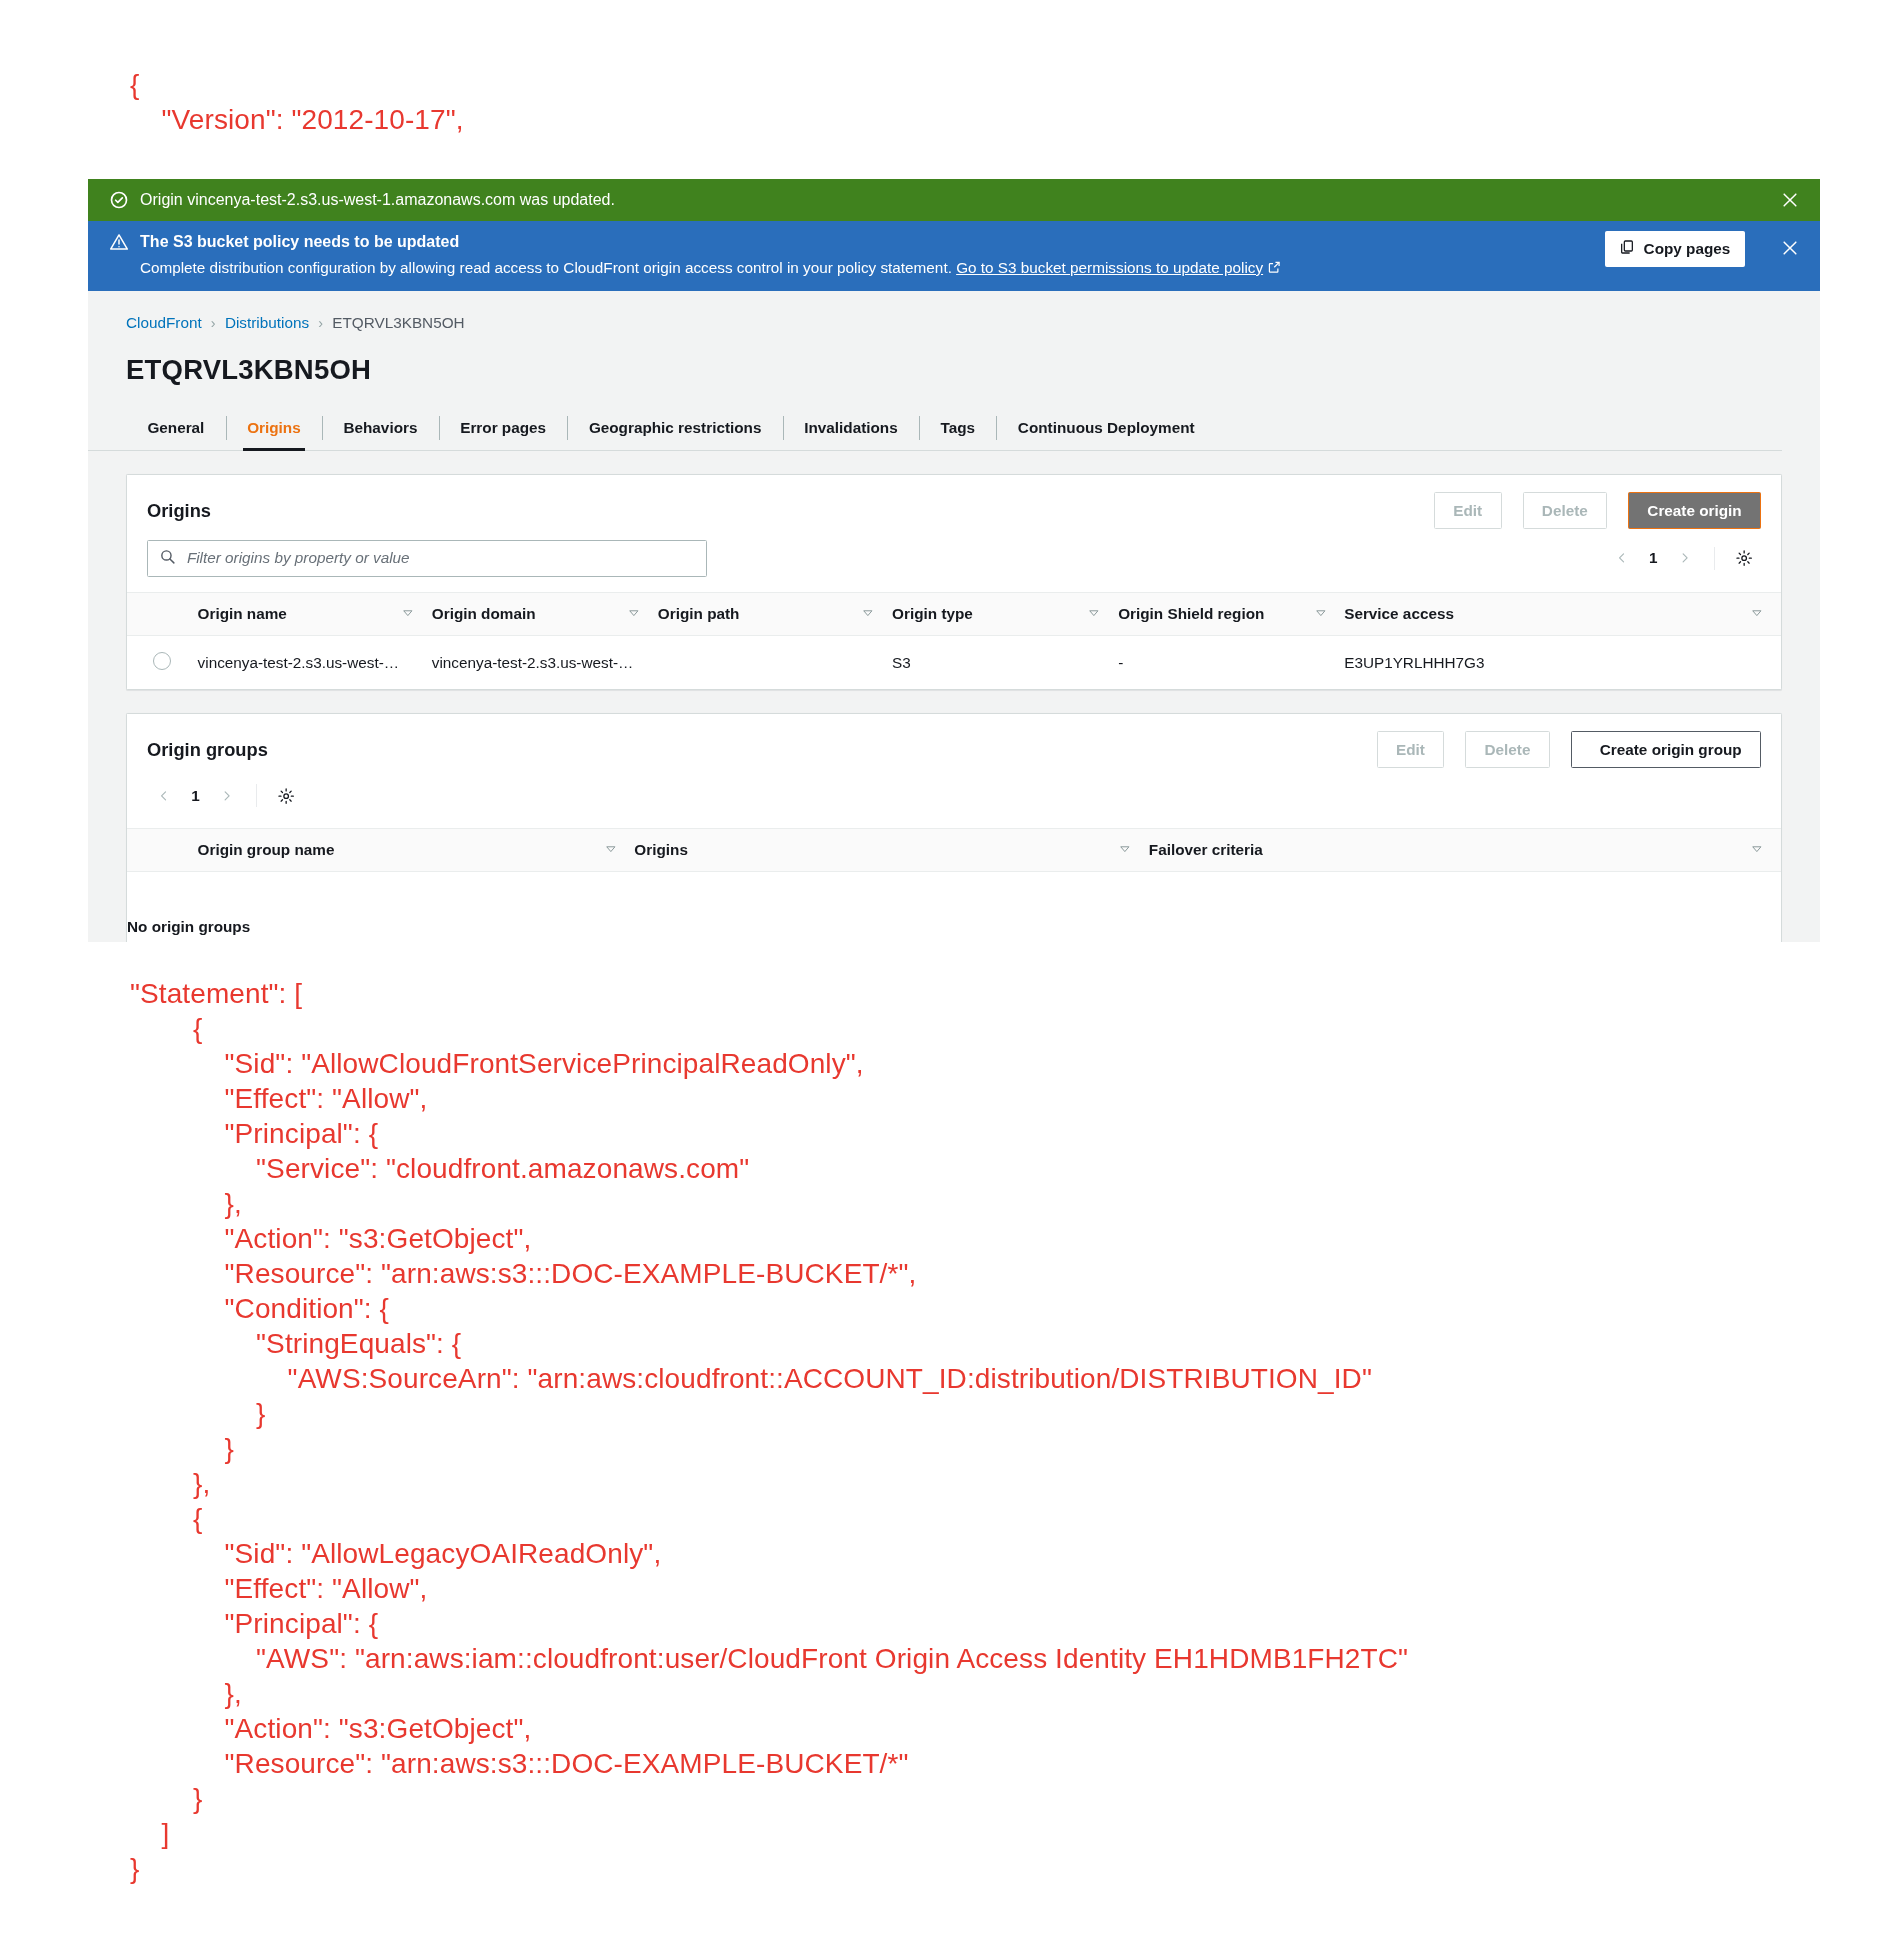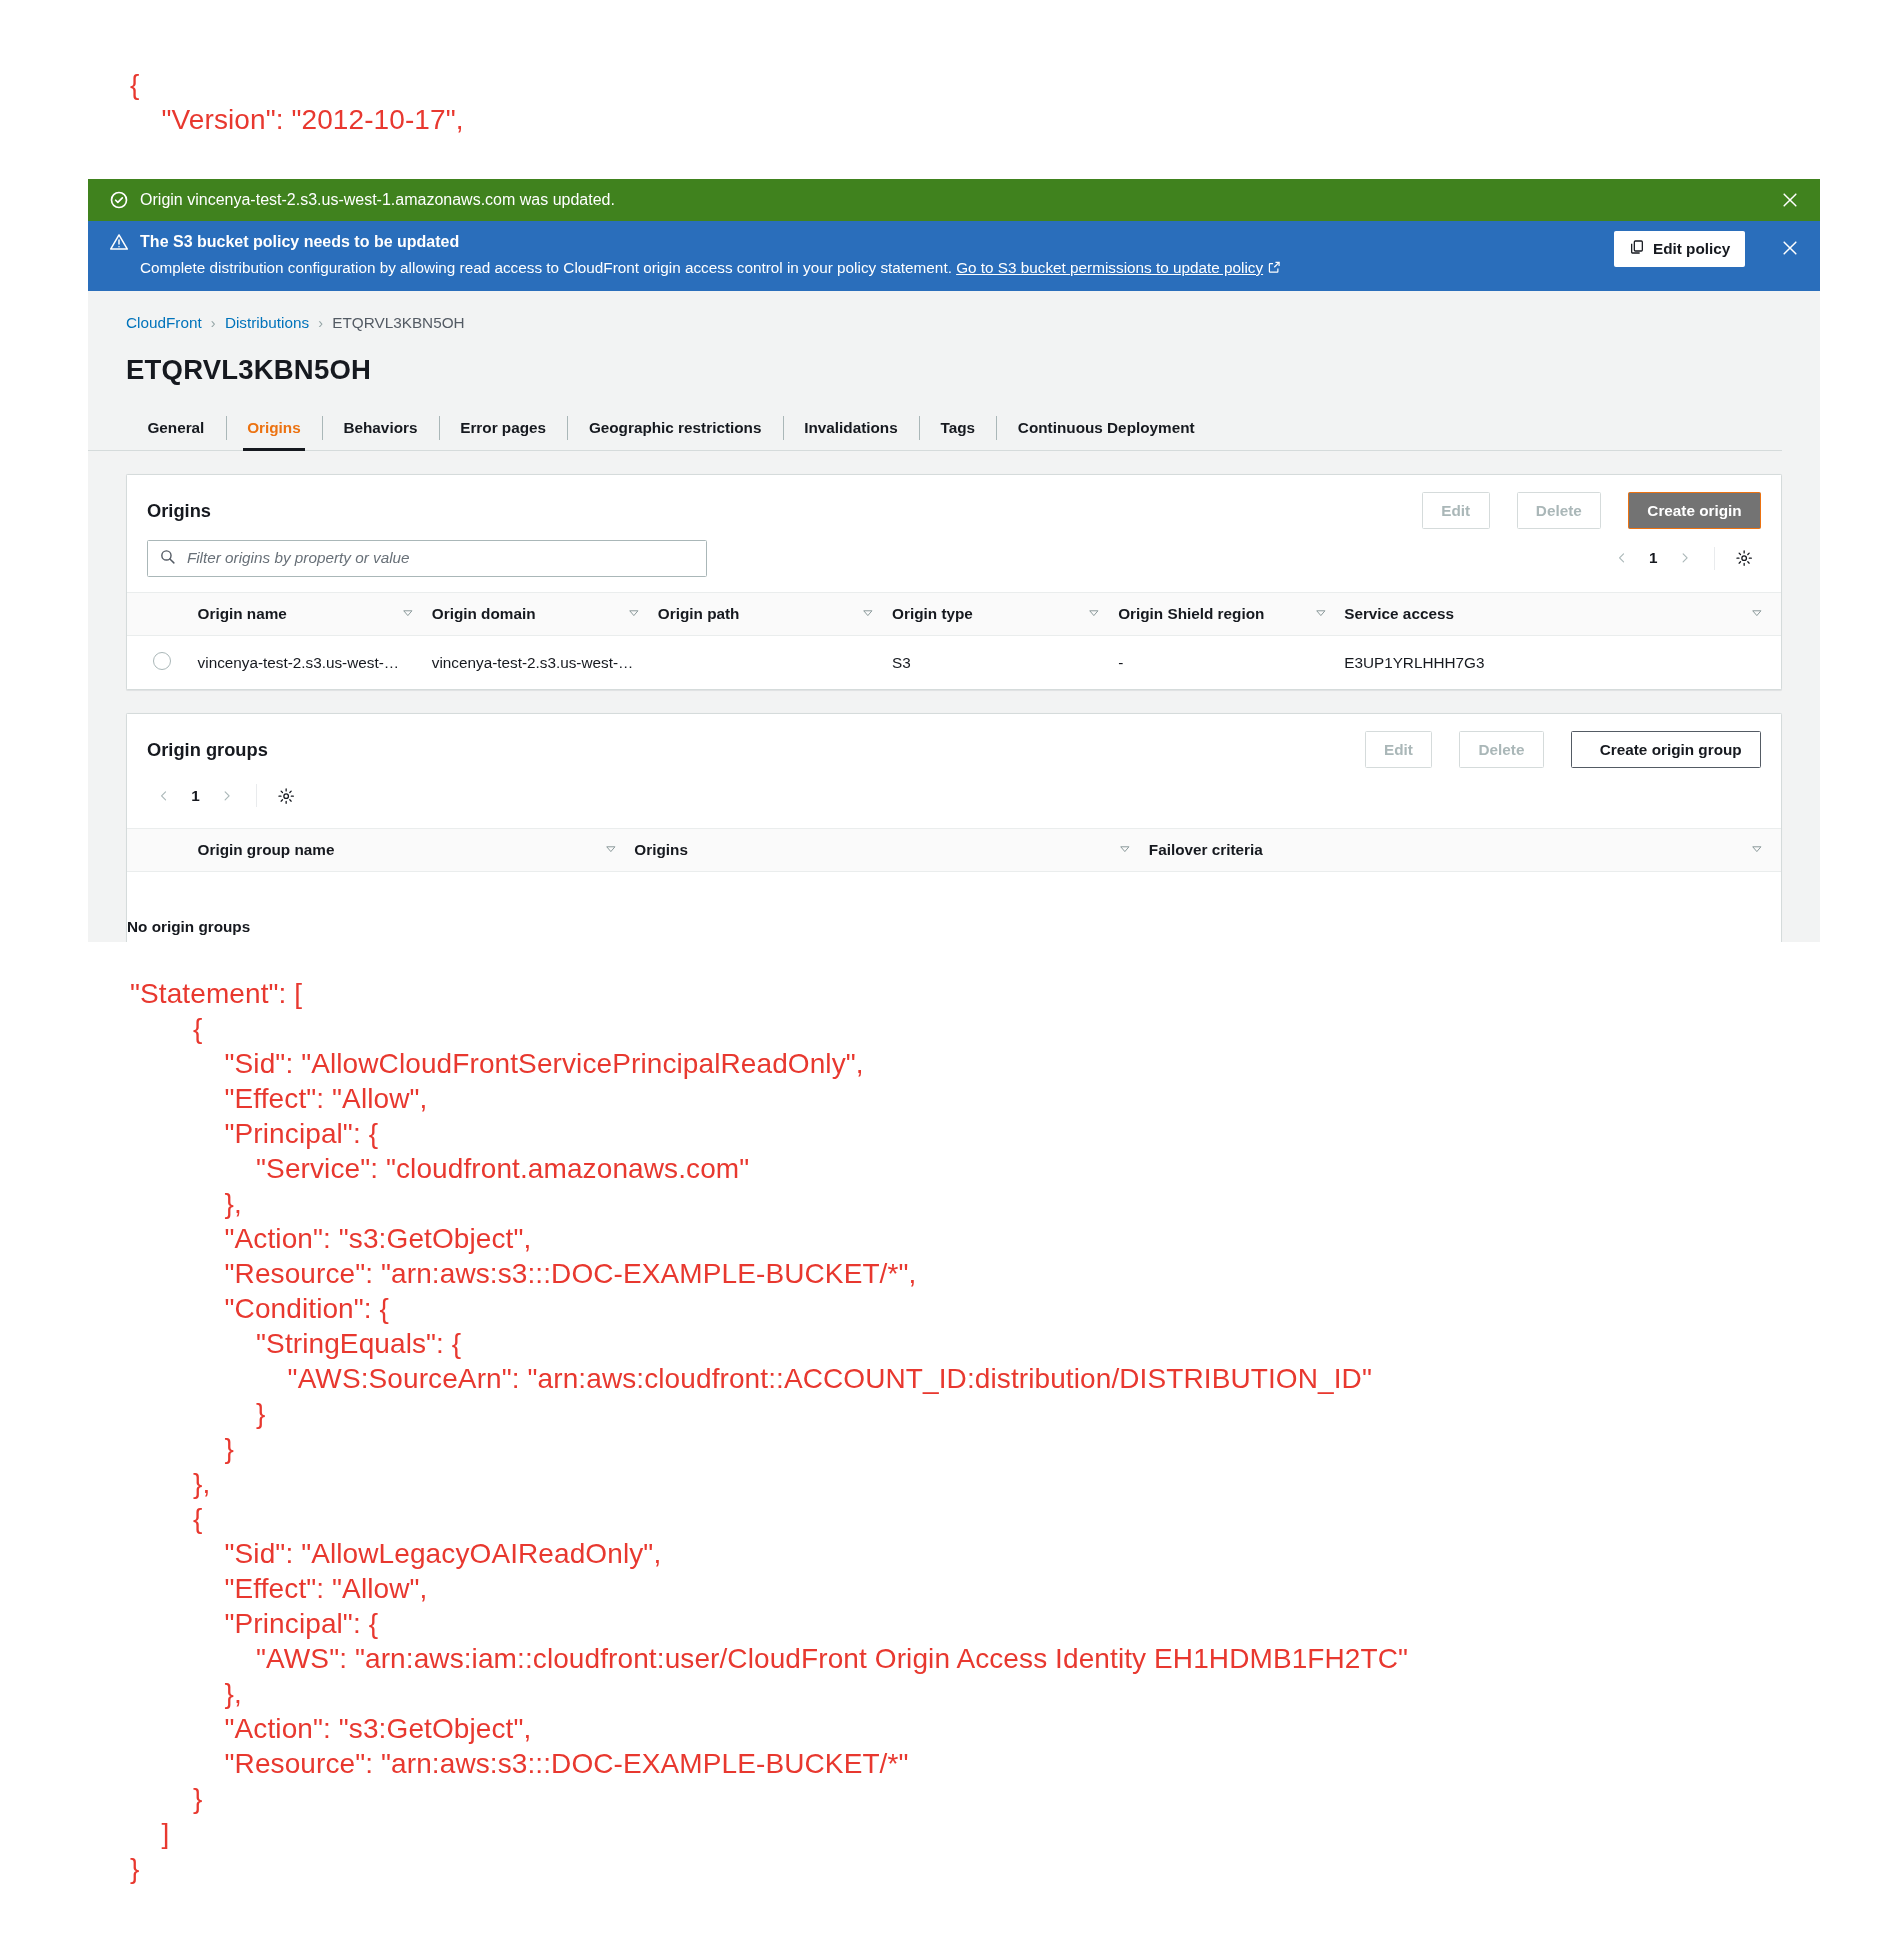--- a/index.html
+++ b/index.html
@@ -215,21 +215,21 @@
     justify-content: space-between;
     padding: 17px 20px 6.1px 20px;
   }
   .card-title {
     font-size: 18.3px;
     font-weight: bold;
     color: #16191f;
   }
   .card-actions {
     display: flex;
-    gap: 27px;
+    gap: 21px;
     align-items: center;
   }
   .btn {
     font-family: "Liberation Sans", sans-serif;
     font-size: 15.3px;
     font-weight: bold;
     border-radius: 1.5px;
     padding: 8.4px 18.3px;
     cursor: pointer;
     white-space: nowrap;
@@ -407,21 +407,21 @@
             <path d="M18 14v5a1 1 0 0 1-1 1H5a1 1 0 0 1-1-1V7a1 1 0 0 1 1-1h5"></path>
           </svg></span>
     </div>
     <button id="copy-policy-btn">
       <span>
         <svg width="16" height="16" viewBox="0 0 24 24" fill="none" stroke="#16191f" stroke-width="1.9">
           <rect x="8" y="3" width="12" height="15" rx="1.5"></rect>
           <path d="M16 21H5a1 1 0 0 1-1-1V7"></path>
         </svg>
       </span>
-      <span>Edit policy</span>
+      <span>Copy pages</span>
     </button>
     <span class="flash-close" id="info-close">
       <svg width="20" height="20" viewBox="0 0 24 24" stroke="#ffffff" stroke-width="1.8">
         <path d="M5 5l14 14M19 5L5 19" stroke-linecap="round"></path>
       </svg>
     </span>
   </div>
 
   <div id="content">
 

